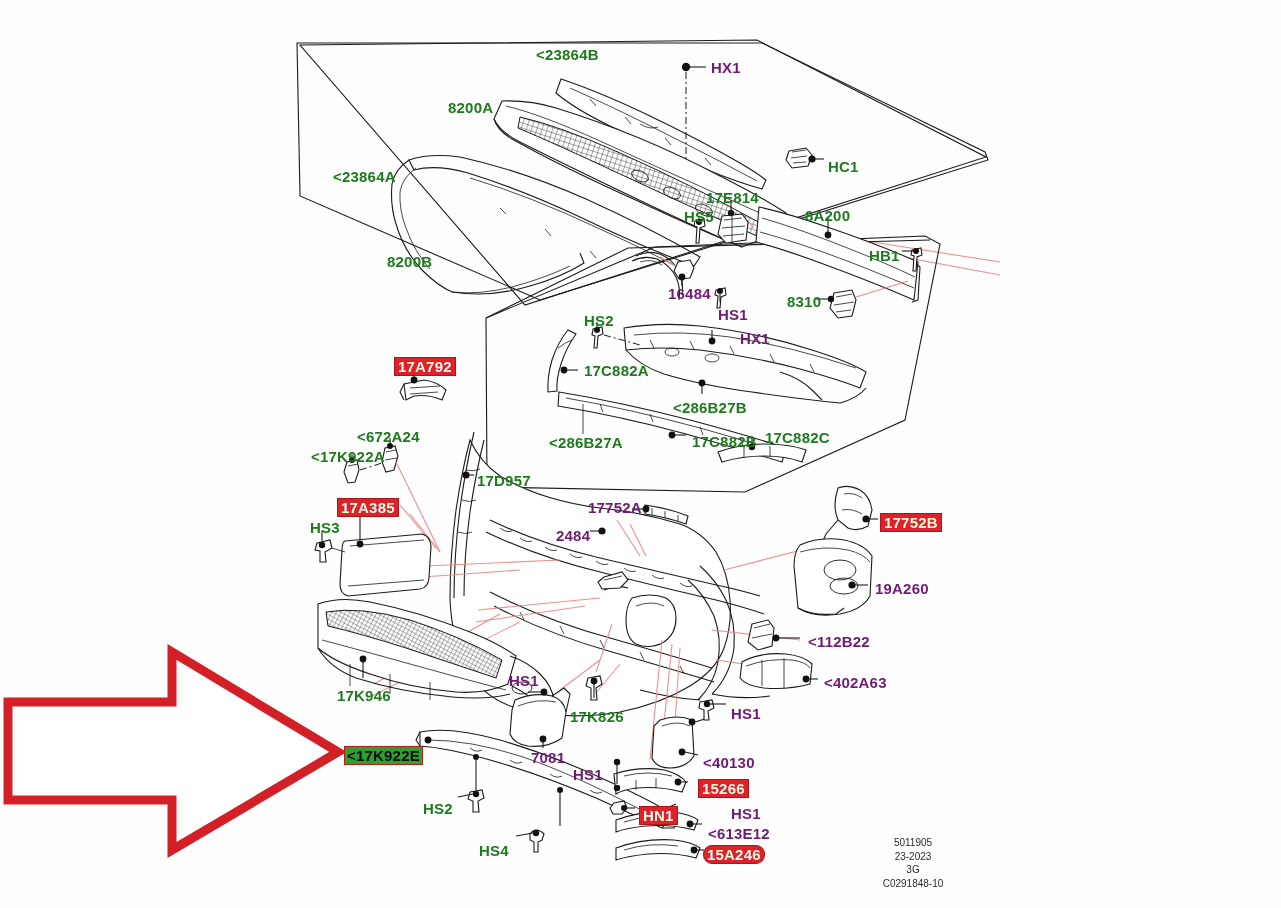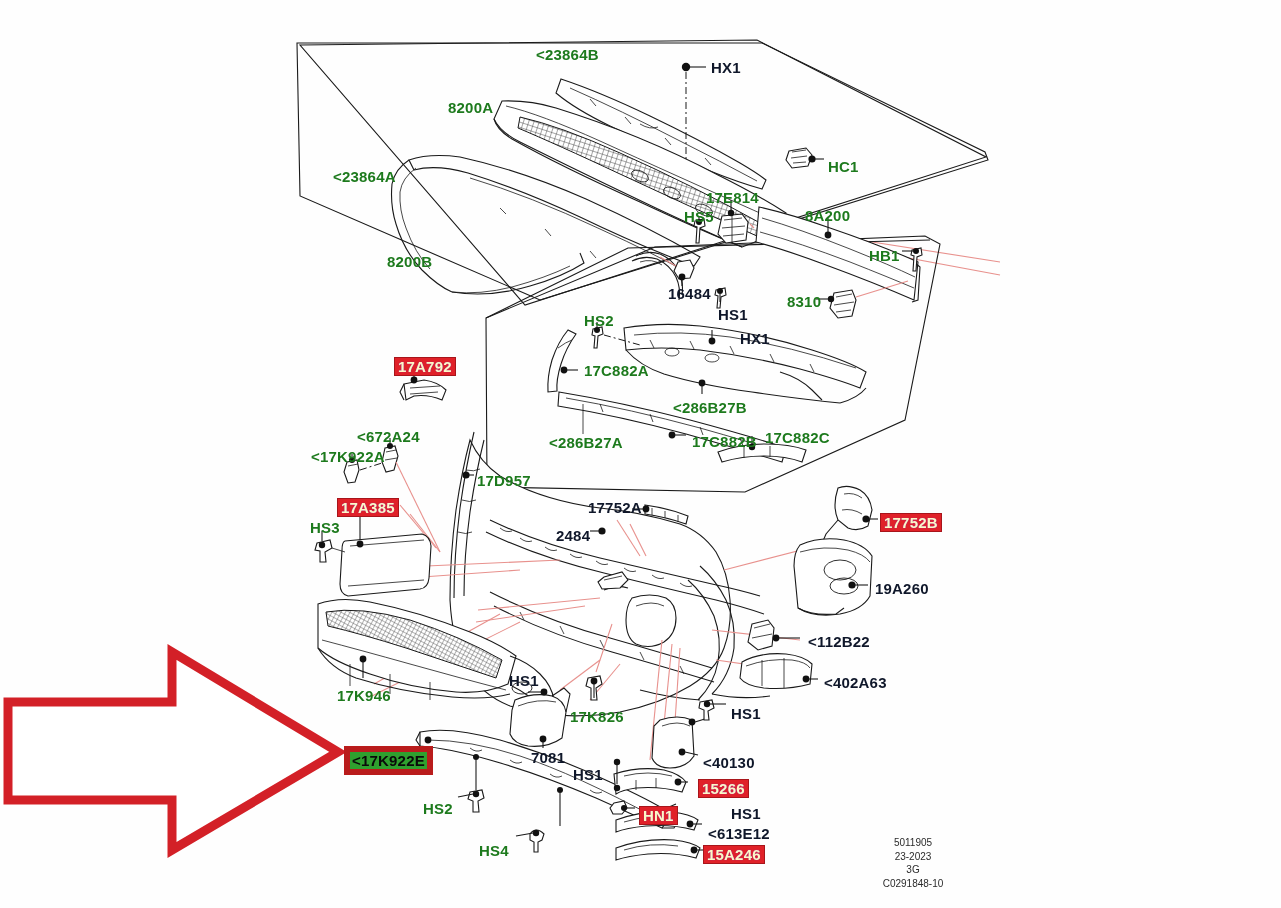--- a/index.html
+++ b/index.html
@@ -28,25 +28,25 @@
   .label {
     position: absolute;
     font-family: "Liberation Sans", sans-serif;
     font-size: 15px;
     font-weight: bold;
     white-space: nowrap;
     line-height: 1;
     letter-spacing: 0.2px;
   }
   .label.green  { color: #1d7a1d; }
-  .label.blue   { color: #0f172a; }
+  .label.blue   { color: #701a75; }
   .label.hl-green {
     background: #2fa02f;
     color: #0a0a0a;
-    border: 6px solid #b91c1c;
+    border: 1px solid #b91c1c;
     padding: 1px 2px;
   }
   .label.hl-red {
     background: #e02128;
     color: #fef9c3;
     border: 1px solid #a8151b;
     padding: 1px 3px;
     text-shadow: 0 0 1px #7b2bd8;
   }
   .footer-block {
@@ -522,21 +522,21 @@
       <div class="label blue" style="left: 531px; top: 750px;">7081</div>
       <div class="label green hl-green" style="left: 344px; top: 746px;">&lt;17K922E</div>
       <div class="label blue" style="left: 703px; top: 755px;">&lt;40130</div>
       <div class="label blue" style="left: 573px; top: 767px;">HS1</div>
       <div class="label blue hl-red" style="left: 690px; top: 779px; margin-left: 8px;">15266</div>
       <div class="label blue" style="left: 731px; top: 806px;">HS1</div>
       <div class="label blue hl-red" style="left: 639px; top: 806px;">HN1</div>
       <div class="label green" style="left: 423px; top: 801px;">HS2</div>
       <div class="label blue" style="left: 708px; top: 826px;">&lt;613E12</div>
       <div class="label green" style="left: 479px; top: 843px;">HS4</div>
-      <div class="label blue hl-red" style="left: 703px; top: 845px;">15A246</div>
+      <div class="label blue hl-red" style="left: 703px; top: 845px; border-radius: 9px;">15A246</div>
     </div>
 
   <div class="footer-block" style="left:838px; top:836px; width:150px;">
     <div>5011905</div>
     <div>23-2023</div>
     <div>3G</div>
     <div>C0291848-10</div>
   </div>
 
 </div>

